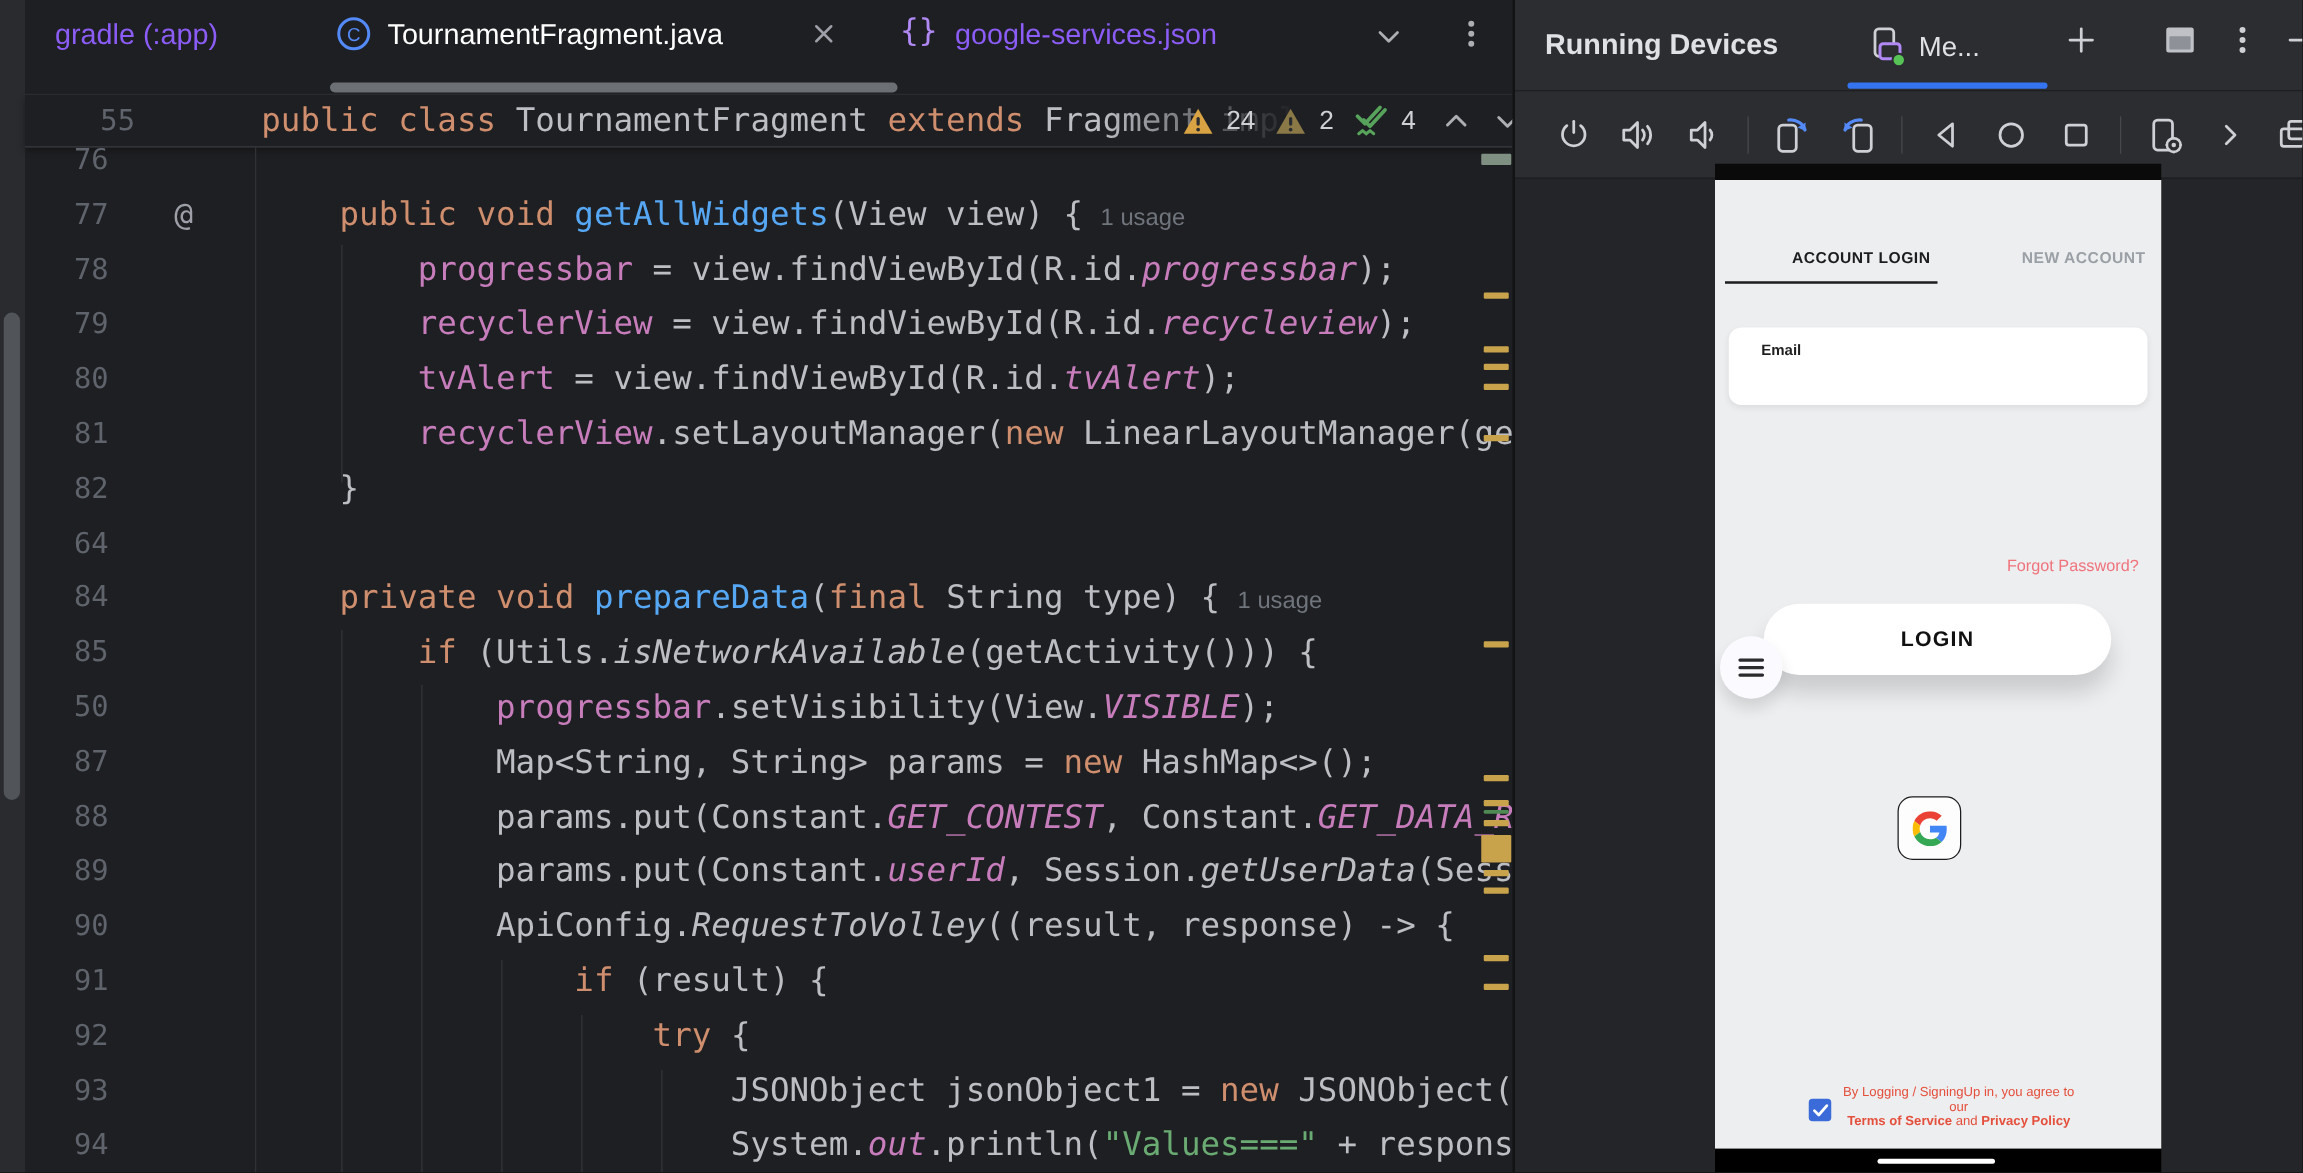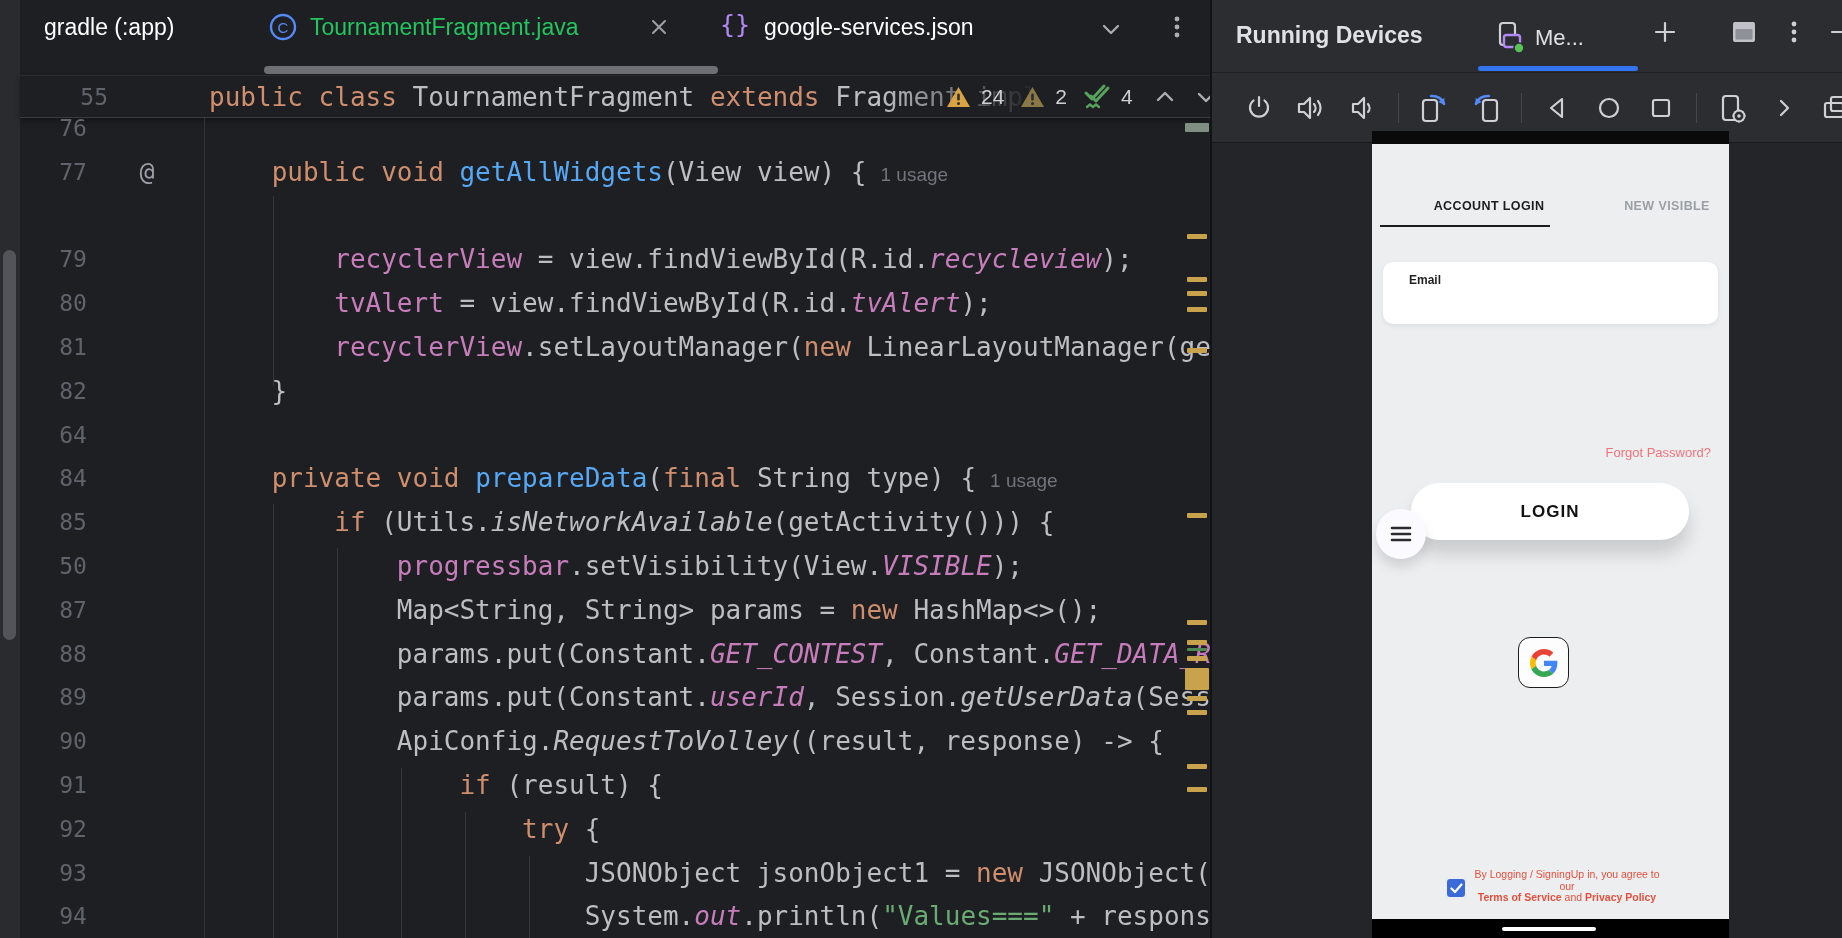--- a/index.html
+++ b/index.html
@@ -4,22 +4,22 @@
 <style>
   html,body{margin:0;padding:0;background:#101113;}
   #root{position:relative;width:1842px;height:938px;background:#1E1F22;overflow:hidden;
         font-family:"Liberation Sans",sans-serif;-webkit-font-smoothing:antialiased;}
   .abs{position:absolute;}
 
   
   #left-strip{left:0;top:0;width:20px;height:938px;background:#2A2B2E;}
   #left-thumb{left:3px;top:250px;width:13px;height:390px;background:#515459;border-radius:7px;}
   #tabbar{left:20px;top:0;width:1190px;height:76px;background:#1E1F22;}
-  .tab-label{font-size:23px;color:#ffffff;top:14px;white-space:nowrap;}
-  .tab-label.active{color:#22c55e;}
+  .tab-label{font-size:23px;color:#8b5cf6;top:14px;white-space:nowrap;}
+  .tab-label.active{color:#ffffff;}
   #tab-scrollbar{left:244px;top:66px;width:454px;height:8px;border-radius:4px;background:#6C6F74;}
   #tabbar-border{left:20px;top:75px;width:1190px;height:1px;background:#2b2d30;}
 
   
   #sticky{left:20px;top:76px;width:1190px;height:42px;background:#1E1F22;box-shadow:0 3px 6px rgba(0,0,0,.35);}
   #sticky-border{left:20px;top:117px;width:1190px;height:1px;background:#393B40;}
   #sticky .lnum{left:18px;top:0;width:70px;text-align:right;}
   #sticky-code{left:189px;top:0;height:42px;line-height:42px;white-space:pre;font-family:"DejaVu Sans Mono",monospace;font-size:26px;}
   #sticky-fade{left:860px;top:0;width:350px;height:42px;background:linear-gradient(to right,rgba(30,31,34,0),#1E1F22 45%);}
   #sticky-badges{left:925px;top:0;width:268px;height:42px;display:flex;align-items:center;gap:9px;}
@@ -175,20 +175,24 @@
   <div class="abs" id="code-area">
       <div class="code-row" style="top: -12px;">
         <span class="lnum">76</span>
         <pre></pre>
       </div>
       <div class="code-row" style="top: 31.8px;">
         <span class="lnum">77</span>
         <span class="gut-icon">@</span>
         <pre><span class="tx">    </span><span class="kw">public void </span><span class="fn">getAllWidgets</span><span class="tx">(View view) {</span><span class="inlay">1 usage</span></pre>
       </div>
+      <div class="code-row" style="top: 75.6px;">
+        <span class="lnum">78</span>
+        <pre><span class="tx">        </span><span class="fld">progressbar</span><span class="tx"> = view.findViewById(R.id.</span><span class="cst">progressbar</span><span class="tx">);</span></pre>
+      </div>
       <div class="code-row" style="top: 119.4px;">
         <span class="lnum">79</span>
         <pre><span class="tx">        </span><span class="fld">recyclerView</span><span class="tx"> = view.findViewById(R.id.</span><span class="cst">recycleview</span><span class="tx">);</span></pre>
       </div>
       <div class="code-row" style="top: 163.2px;">
         <span class="lnum">80</span>
         <pre><span class="tx">        </span><span class="fld">tvAlert</span><span class="tx"> = view.findViewById(R.id.</span><span class="cst">tvAlert</span><span class="tx">);</span></pre>
       </div>
       <div class="code-row" style="top: 207px;">
         <span class="lnum">81</span>
@@ -383,21 +387,21 @@
             <rect x="10" y="4" width="18" height="14" rx="2" stroke="#CED0D6" stroke-width="2.2" fill="none" stroke-linecap="round" stroke-linejoin="round"></rect>
             <rect x="4" y="10" width="18" height="14" rx="2" stroke="#CED0D6" stroke-width="2.2" fill="none" stroke-linecap="round" stroke-linejoin="round"></rect>
           </svg>
         </div>
       </div>
 
     <div class="abs" id="phone">
       <div class="abs" id="phone-bezel"></div>
       <div class="abs" id="phone-screen">
         <div class="ph-tab" id="ph-tab-login">ACCOUNT LOGIN</div>
-        <div class="ph-tab" id="ph-tab-new">NEW VISIBLE</div>
+        <div class="ph-tab" id="ph-tab-new">NEW ACCOUNT</div>
         <div class="abs" id="ph-tab-underline"></div>
 
         <div class="ph-card" style="top:118px;">
           <span id="ph-email-label">Email</span>
         </div>
 
         <div class="abs" id="ph-forgot">Forgot Password?</div>
 
         <div class="abs" id="ph-login">LOGIN</div>
         <div class="abs" id="ph-fab">

